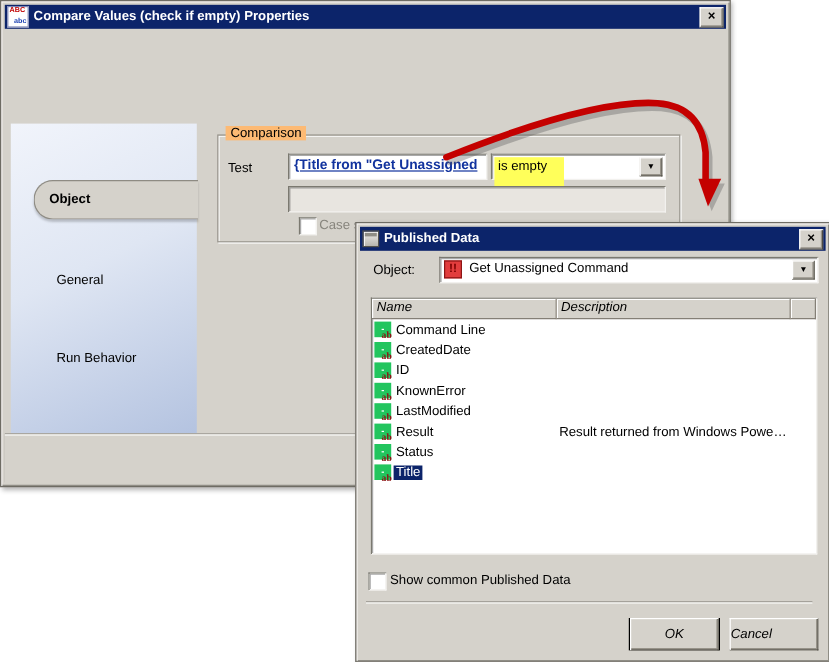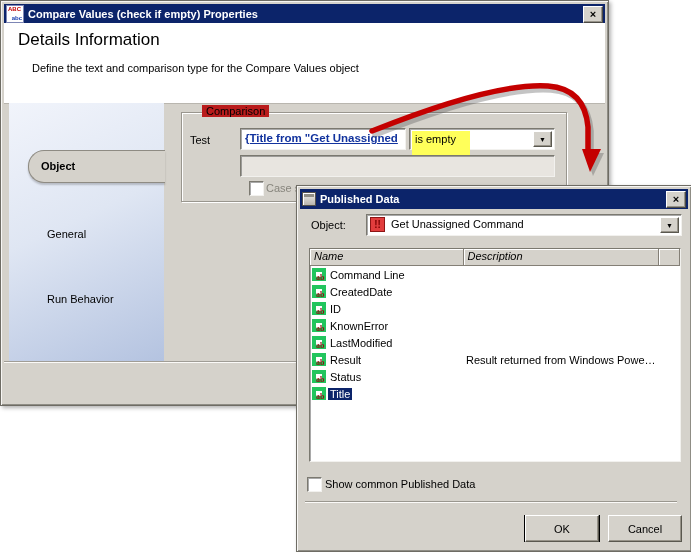--- a/index.html
+++ b/index.html
@@ -11,21 +11,21 @@
        box-shadow:inset 1px 1px 0 #f7f6f4, inset -1px -1px 0 #8f8d85, 2px 2px 4px rgba(0,0,0,.30);}
   .titlebar{position:absolute;left:3px;top:3px;right:3px;height:20px;background:#0c246a;
             display:flex;align-items:center;padding:0 2px;}
   .titlebar .t{color:#fff;font-weight:bold;font-size:11px;margin-left:4px;white-space:nowrap;
                overflow:hidden;flex:1;}
   .closebtn{width:18px;height:15px;background:#d5d2cb;border:1px solid;border-color:#fff #4c4a45 #4c4a45 #fff;
             box-shadow:inset -1px -1px 0 #979389;display:flex;align-items:center;justify-content:center;
             font-size:11px;font-weight:bold;line-height:1;color:#000;}
   .sunken{background:#fff;border:1px solid;border-color:#7b7970 #f2f1ee #f2f1ee #7b7970;
           box-shadow:inset 1px 1px 0 rgba(64,64,64,.45);}
-  .btn{position:absolute;display:flex;align-items:center;justify-content:center;font-size:11px;}
+  .btn{position:absolute;display:flex;align-items:center;font-size:11px;font-style:italic;}
   .btn.default{border:1px solid #000;}
   .btn .inner{width:100%;height:100%;display:flex;align-items:center;justify-content:center;
               background:#d5d2cb;border:1px solid;border-color:#fff #5a584f #5a584f #fff;
               box-shadow:inset -1px -1px 0 #979389;}
   .checkbox{position:absolute;width:13px;height:13px;background:#fff;border:1px solid;
             border-color:#7b7970 #f2f1ee #f2f1ee #7b7970;box-shadow:inset 1px 1px 0 rgba(64,64,64,.45);}
 
   
   #main-dlg{left:0;top:0;width:607px;height:404px;z-index:1;}
   #main-dlg .header{position:absolute;left:3px;top:22px;width:601px;height:80px;background:#fff;
@@ -37,21 +37,21 @@
   .app-icon .r2{position:absolute;right:1px;bottom:0;font-size:6px;font-weight:bold;color:#1a3fb0;line-height:7px;}
   #sidebar{position:absolute;left:8px;top:102px;width:155px;height:258px;
            background:linear-gradient(155deg,#f1f4fb 0%,#dfe6f3 45%,#b4c3e0 100%);}
   .navtab{position:absolute;left:30px;width:120px;height:20px;padding-left:8px;line-height:20px;}
   #tab-details{position:absolute;left:27px;top:149px;width:137px;height:33px;background:#d5d2cb;
                border:1px solid #8e8b83;border-right:none;border-radius:16px 0 0 16px;
                font-weight:bold;line-height:31px;padding-left:12px;box-sizing:border-box;
                box-shadow:0 2px 2px rgba(0,0,0,.20);}
   #group-comparison{position:absolute;left:180px;top:111px;width:384px;height:88px;
                     border:1px solid #99968e;box-shadow:inset 1px 1px 0 #fff,1px 1px 0 #fff;}
-  #group-comparison .legend{position:absolute;left:20px;top:-8px;background:#b91c1c;padding:0 4px;}
+  #group-comparison .legend{position:absolute;left:6px;top:-8px;background:#fdba74;padding:0 4px;}
   #test-label{position:absolute;left:8px;top:21px;}
   #test-value-field{position:absolute;left:58px;top:15px;width:166px;height:22px;box-sizing:border-box;
                     overflow:hidden;white-space:nowrap;padding:3px 0 0 4px;}
   #test-value-field .link{color:#12339e;font-weight:bold;text-decoration:underline;font-size:11.5px;}
   #operator-dropdown{position:absolute;left:227px;top:15px;width:146px;height:22px;box-sizing:border-box;}
   #operator-dropdown .hl{position:absolute;left:2px;top:2px;height:32px;line-height:16px;
                          background:#ffff5a;padding:0 14px 0 3px;}
   .dd-arrow{position:absolute;right:2px;top:2px;bottom:2px;width:17px;background:#d5d2cb;
             border:1px solid;border-color:#fff #5a584f #5a584f #fff;box-shadow:inset -1px -1px 0 #979389;
             display:flex;align-items:center;justify-content:center;font-size:7px;color:#000;}
@@ -73,21 +73,21 @@
             text-align:center;line-height:13px;letter-spacing:0;}
   #object-value{position:absolute;left:24px;top:3px;}
   #pub-list{position:absolute;left:12px;top:62px;width:372px;height:214px;box-sizing:border-box;overflow:hidden;}
   .lhdr{display:flex;height:17px;}
   .lhdr .cell{background:#d5d2cb;border-right:1px solid #847f76;border-bottom:1px solid #847f76;
               box-shadow:inset 1px 1px 0 #fff;padding:1px 16px 0 4px;box-sizing:border-box;font-style:italic;}
   .lhdr .c-name{width:154px;}
   .lhdr .c-desc{width:196px;}
   .lhdr .c-stub{flex:1;}
   .lrow{display:flex;height:17px;align-items:center;}
-  .ab-icon{width:14px;height:13px;margin-left:2px;background:#fff;border:4px solid #22c55e;
+  .ab-icon{width:14px;height:13px;margin-left:2px;background:#fff;border:6px solid #22c55e;
            box-sizing:border-box;color:#8c1111;font-weight:bold;font-size:8px;line-height:11px;
            text-align:center;flex:0 0 14px;font-family:"Liberation Serif","DejaVu Serif",serif;}
   .lrow .nm{width:134px;padding-left:2px;white-space:nowrap;overflow:hidden;}
   .lrow .nm .txt{padding:1px 2px;}
   .lrow.sel .nm .txt{background:#0c246a;color:#fff;}
   .lrow .ds{flex:1;white-space:nowrap;overflow:hidden;padding-left:4px;}
   #show-common-label{position:absolute;left:28px;top:292px;}
   #pub-separator{position:absolute;left:8px;top:315px;width:372px;height:0;
                  border-top:1px solid #9a978f;border-bottom:1px solid #fbfaf8;}
   #ok-btn{left:227px;top:329px;width:74px;height:25px;}
@@ -105,24 +105,20 @@
   <div class="dlg" id="main-dlg">
     <div class="titlebar">
       <span class="app-icon">
         <span class="r1">ABC</span>
         <span class="r2">abc</span>
       </span>
       <span class="t">Compare Values (check if empty) Properties</span>
       <span class="closebtn">×</span>
     </div>
 
-    <div class="header">
-      <h1>Details Information</h1>
-      <div class="sub">Define the text and comparison type for the Compare Values object</div>
-    </div>
 
     <div id="sidebar">
       <div class="navtab" style="top:121px;">General</div>
       <div class="navtab" style="top:186px;">Run Behavior</div>
     </div>
     <div id="tab-details">Object</div>
 
     <div id="group-comparison">
       <span class="legend">Comparison</span>
       <span id="test-label">Test</span>

